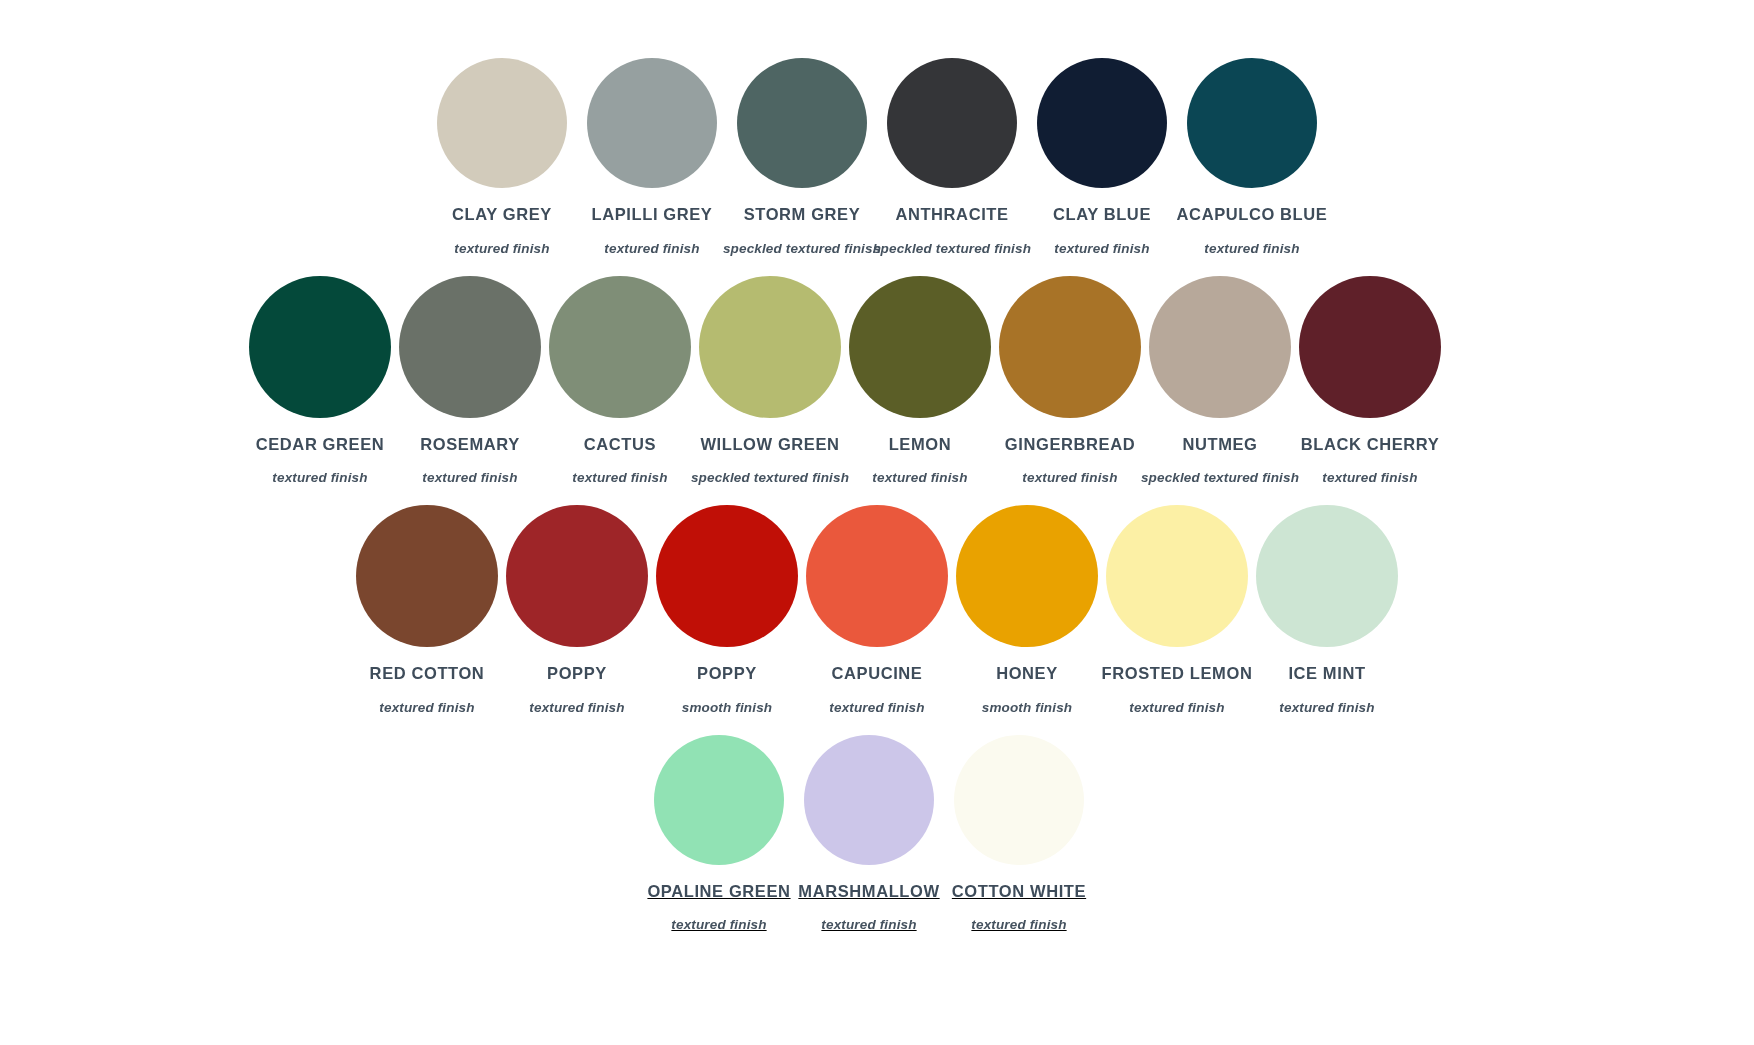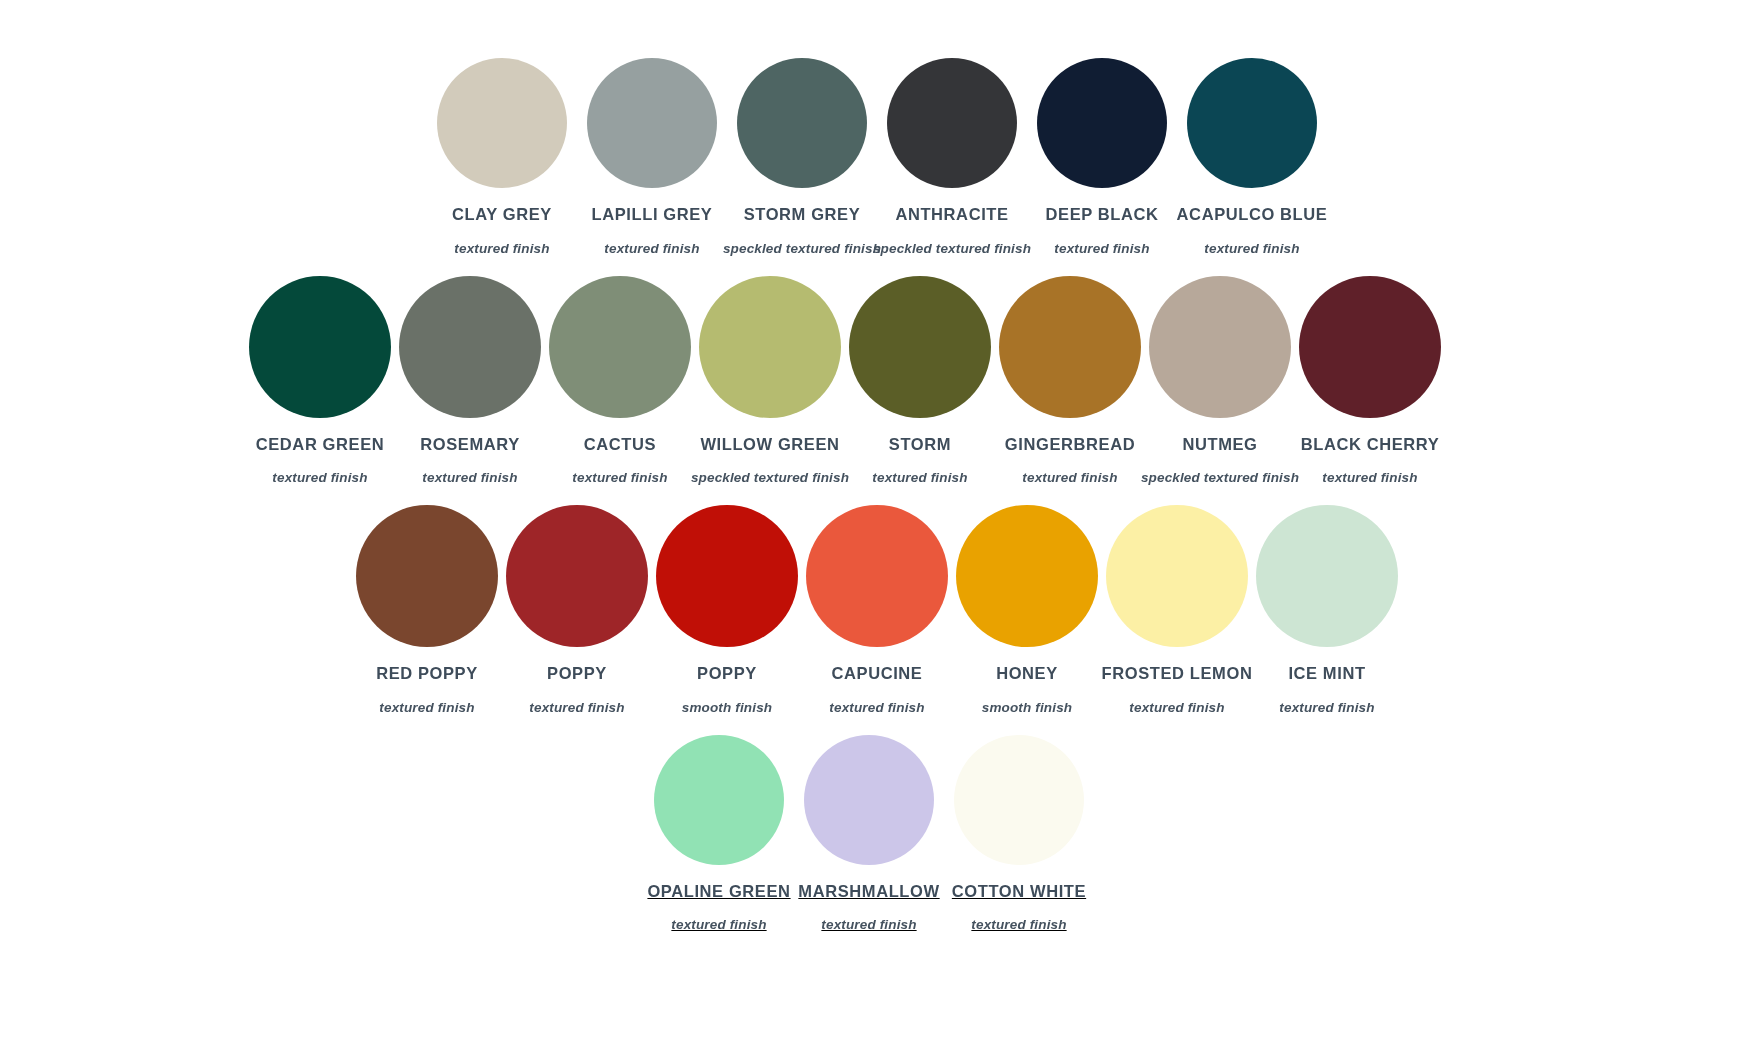--- a/index.html
+++ b/index.html
@@ -127,21 +127,21 @@
       <div class="swatch">
         <div class="swatch-disc" style="background-color: rgb(52, 53, 56);"></div>
         <div class="swatch-caption">
           <span class="swatch-name">ANTHRACITE</span>
           <span class="swatch-finish">speckled textured finish</span>
         </div>
       </div>
       <div class="swatch">
         <div class="swatch-disc" style="background-color: rgb(16, 29, 51);"></div>
         <div class="swatch-caption">
-          <span class="swatch-name">DEEP BLACK</span>
+          <span class="swatch-name">CLAY BLUE</span>
           <span class="swatch-finish">textured finish</span>
         </div>
       </div>
       <div class="swatch">
         <div class="swatch-disc" style="background-color: rgb(11, 70, 84);"></div>
         <div class="swatch-caption">
           <span class="swatch-name">ACAPULCO BLUE</span>
           <span class="swatch-finish">textured finish</span>
         </div>
       </div>
@@ -171,21 +171,21 @@
       <div class="swatch">
         <div class="swatch-disc" style="background-color: rgb(181, 187, 112);"></div>
         <div class="swatch-caption">
           <span class="swatch-name">WILLOW GREEN</span>
           <span class="swatch-finish">speckled textured finish</span>
         </div>
       </div>
       <div class="swatch">
         <div class="swatch-disc" style="background-color: rgb(91, 94, 39);"></div>
         <div class="swatch-caption">
-          <span class="swatch-name">STORM</span>
+          <span class="swatch-name">LEMON</span>
           <span class="swatch-finish">textured finish</span>
         </div>
       </div>
       <div class="swatch">
         <div class="swatch-disc" style="background-color: rgb(168, 115, 39);"></div>
         <div class="swatch-caption">
           <span class="swatch-name">GINGERBREAD</span>
           <span class="swatch-finish">textured finish</span>
         </div>
       </div>
@@ -201,21 +201,21 @@
         <div class="swatch-caption">
           <span class="swatch-name">BLACK CHERRY</span>
           <span class="swatch-finish">textured finish</span>
         </div>
       </div>
     </div>
   <div class="swatch-row row-3">
       <div class="swatch">
         <div class="swatch-disc" style="background-color: rgb(122, 70, 46);"></div>
         <div class="swatch-caption">
-          <span class="swatch-name">RED POPPY</span>
+          <span class="swatch-name">RED COTTON</span>
           <span class="swatch-finish">textured finish</span>
         </div>
       </div>
       <div class="swatch">
         <div class="swatch-disc" style="background-color: rgb(158, 37, 40);"></div>
         <div class="swatch-caption">
           <span class="swatch-name">POPPY</span>
           <span class="swatch-finish">textured finish</span>
         </div>
       </div>

